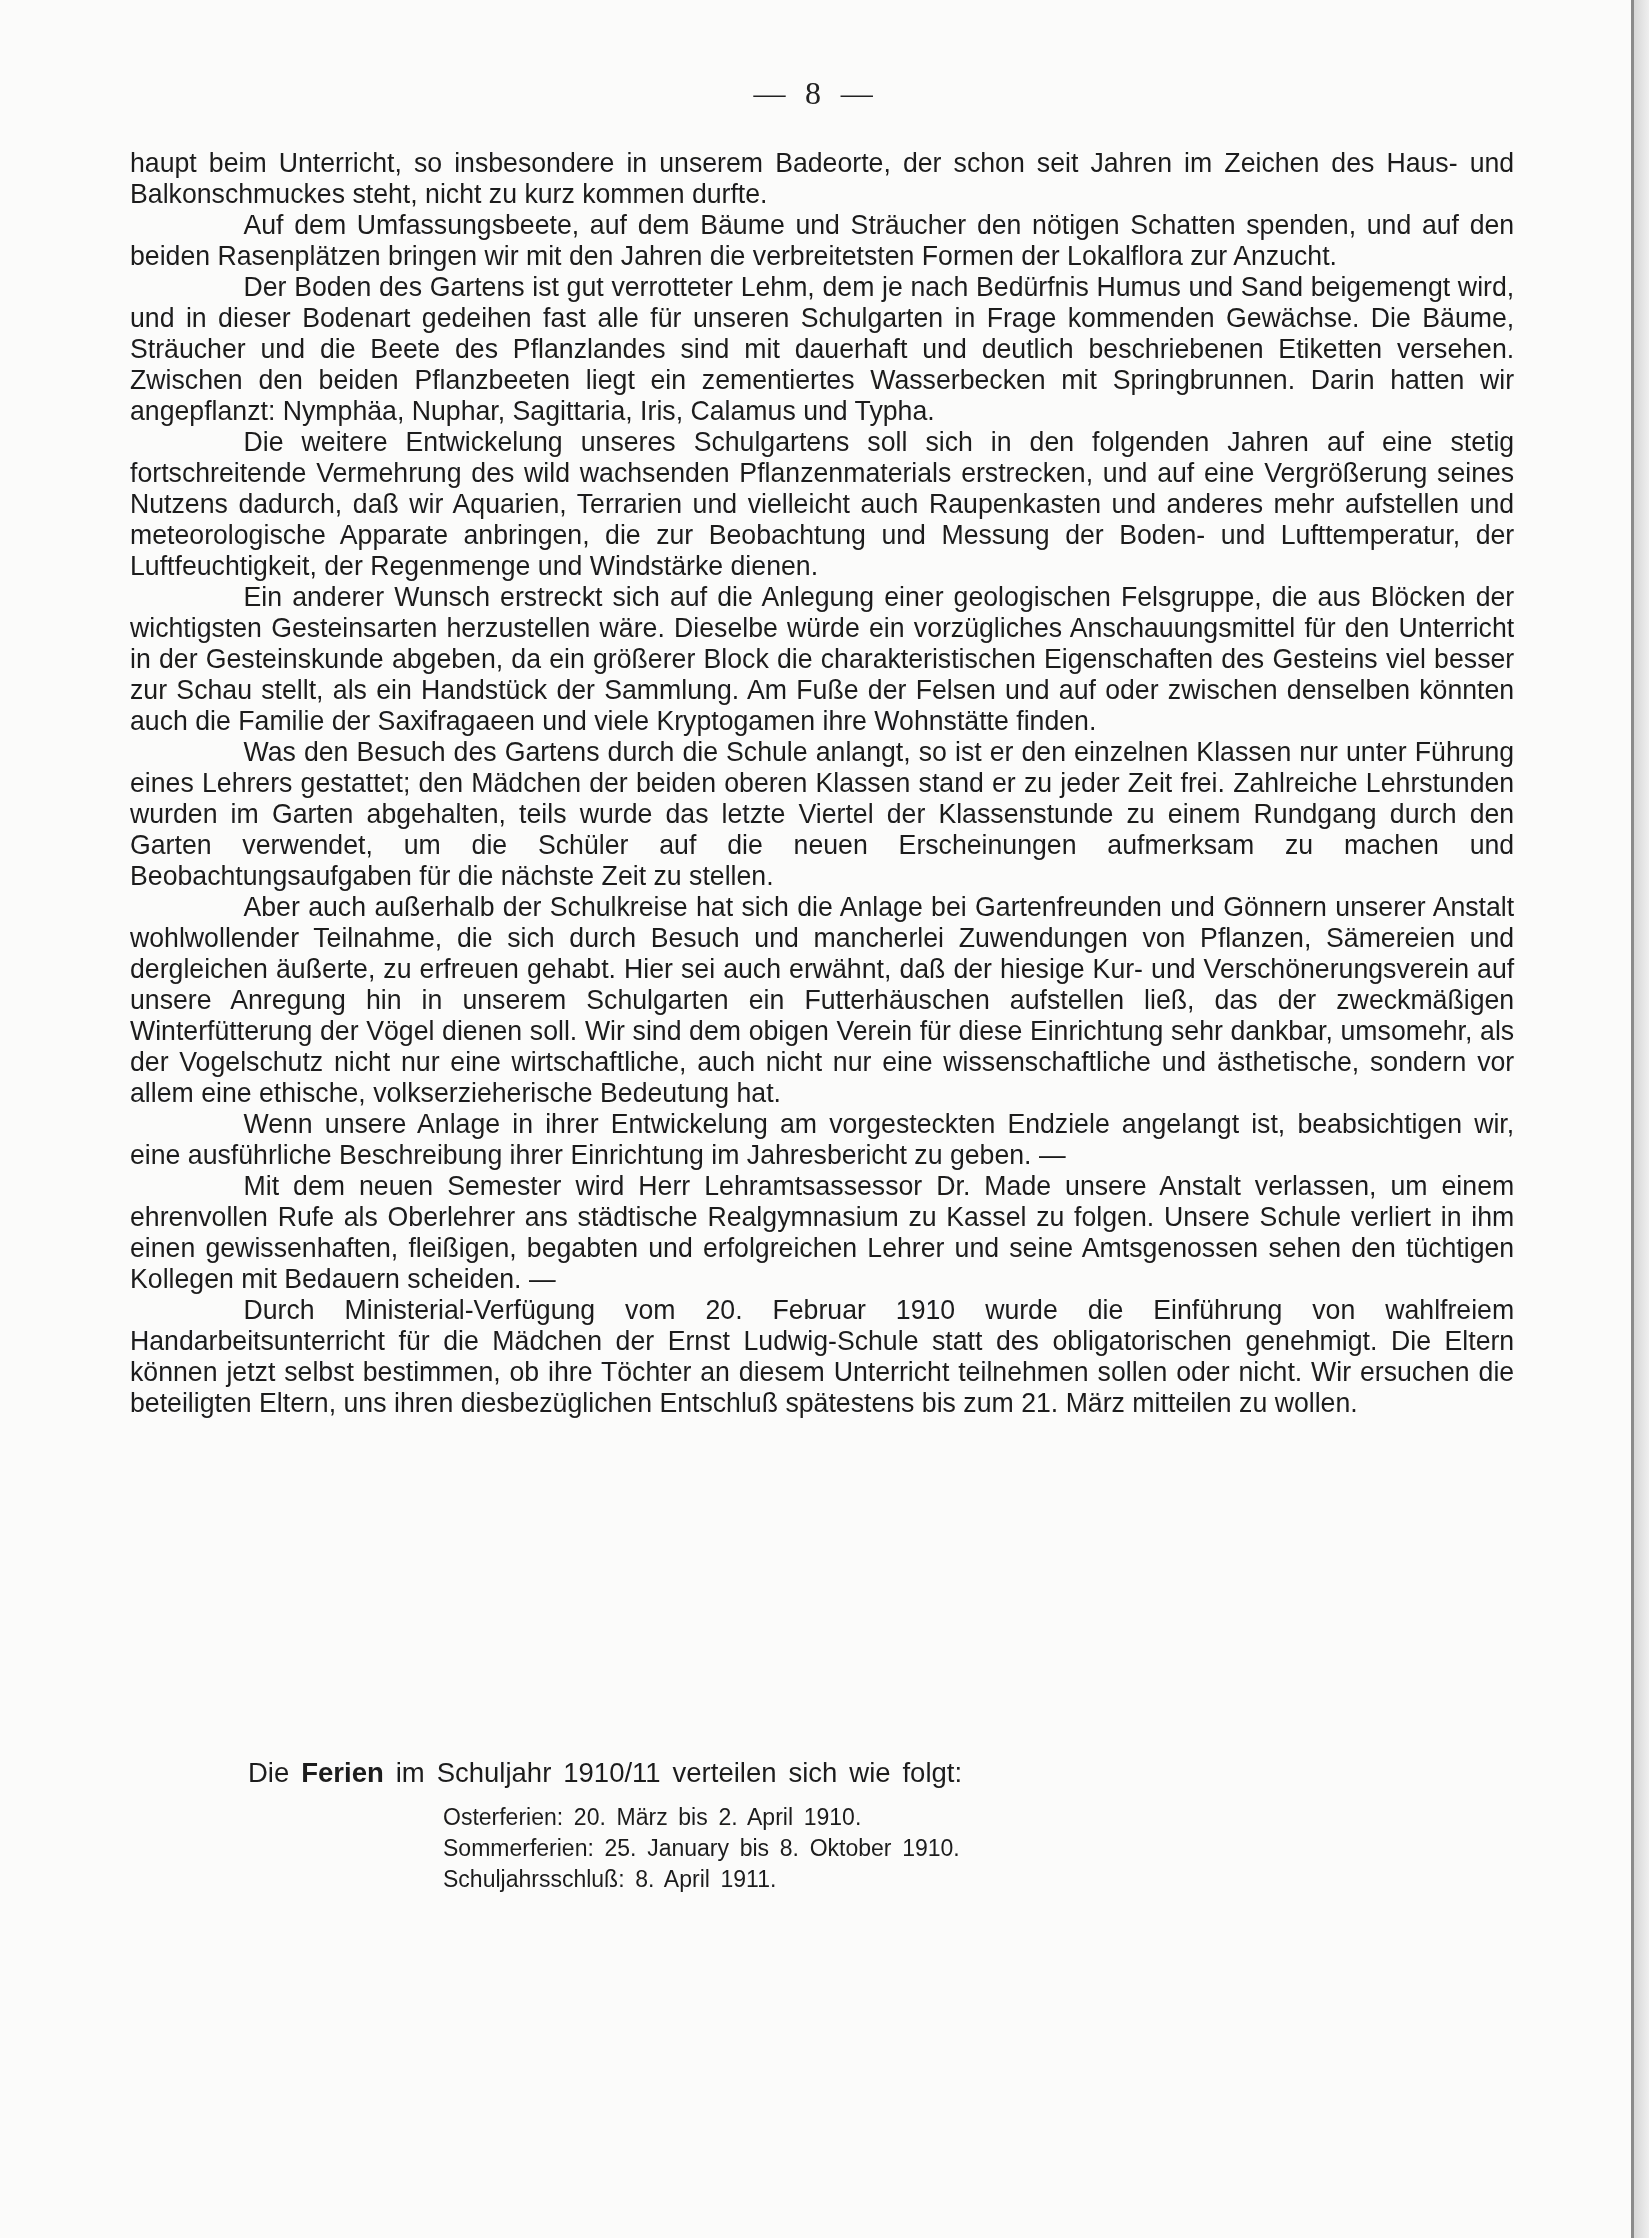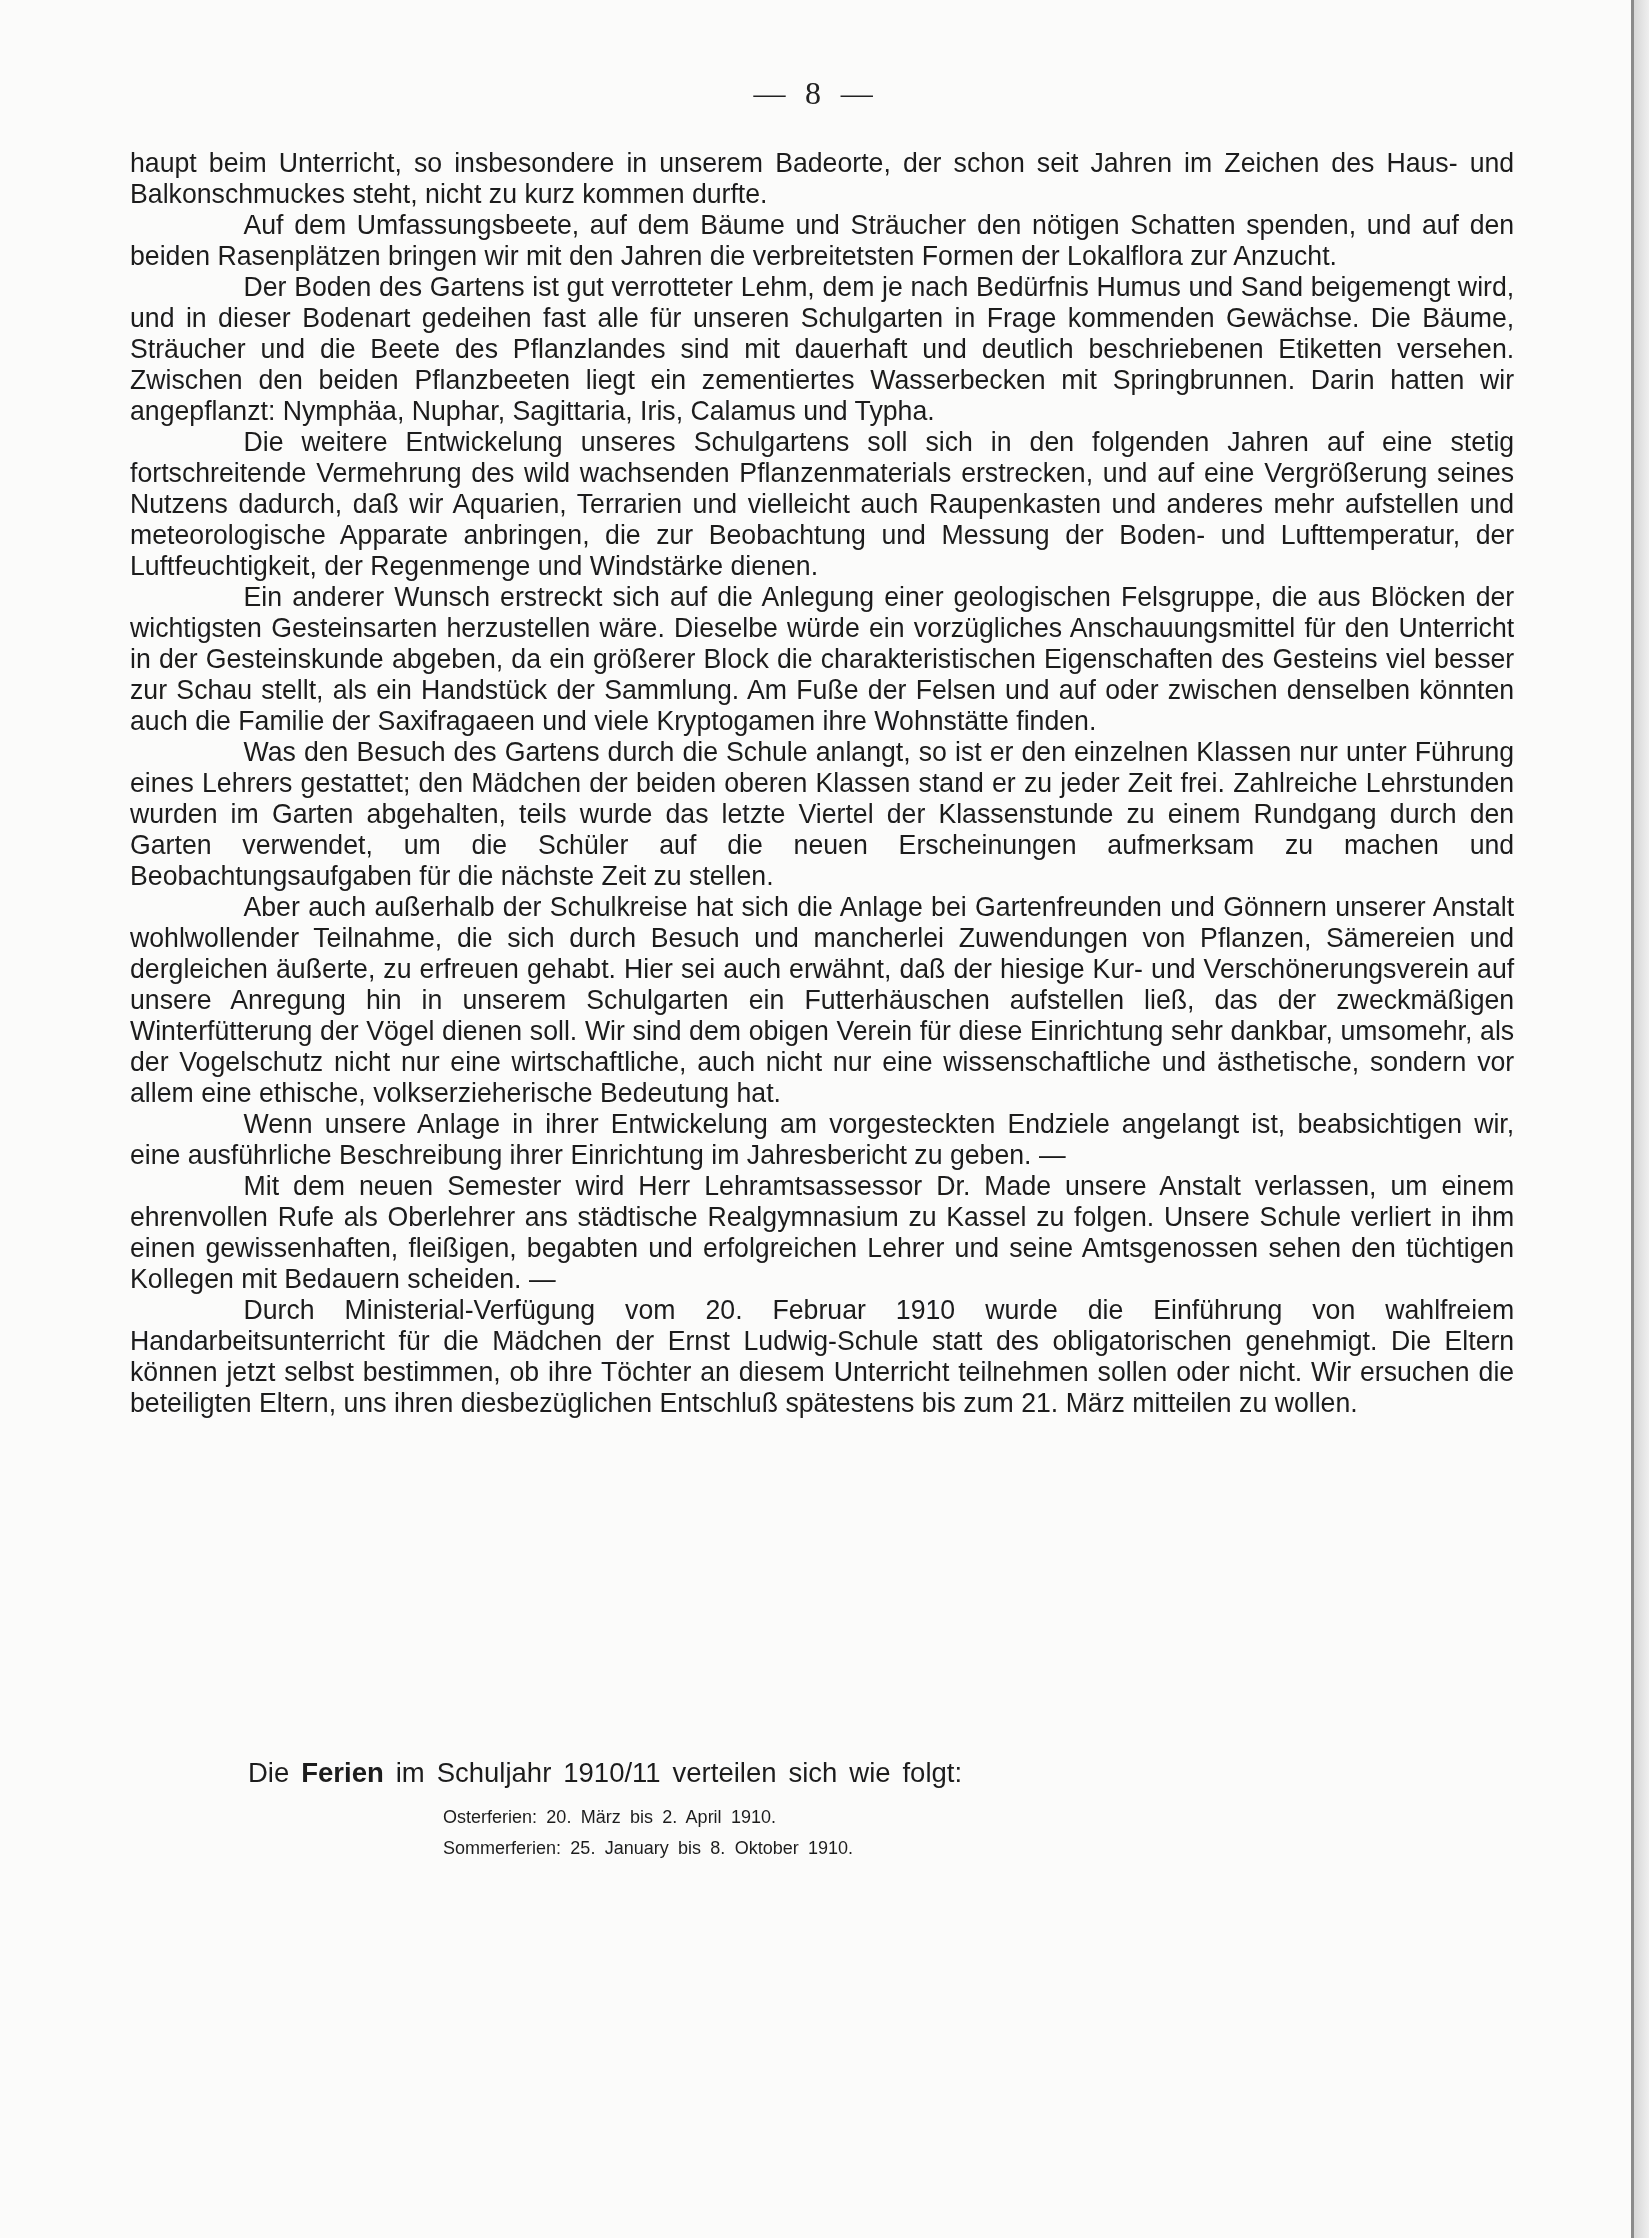--- a/index.html
+++ b/index.html
@@ -34,21 +34,21 @@
     .para { margin: 0; text-indent: 117px; }
     .para.cont { text-indent: 0; }
     .holiday-intro {
       position: absolute; left: 248px; top: 1757px;
       font-family: Liberation Sans, sans-serif; font-size: 27.5px; color: #1c1c1c;
       word-spacing: 4.3px;
     }
     .holiday-intro b { font-weight: bold; }
     .holiday-list {
       position: absolute; left: 443px; top: 1802px;
-      font-family: "Liberation Sans", sans-serif; font-size: 18px; line-height: 31px; color: #1c1c1c;
+      font-family: "Liberation Sans", sans-serif; font-size: 23px; line-height: 31px; color: #1c1c1c;
       word-spacing: 4.3px;
     }
     .holiday-row { white-space: nowrap; }
   </style>
 </head>
 <body>
 
 <div class="page">
   <div class="page-number">— 8 —</div>
 
@@ -73,18 +73,22 @@
 
   <div class="holiday-list">
     <div class="holiday-row">
       <span>Osterferien:</span>
       <span>20. März bis 2. April 1910.</span>
     </div>
     <div class="holiday-row">
       <span>Sommerferien:</span>
       <span>25. January bis 8. Oktober 1910.</span>
     </div>
+    <div class="holiday-row">
+      <span>Schuljahrsschluß:</span>
+      <span>8. April 1911.</span>
+    </div>
   </div>
 </div>
 
 <div class="edge"></div>
 <div class="edge-shade"></div>
 
 
 </body></html>

